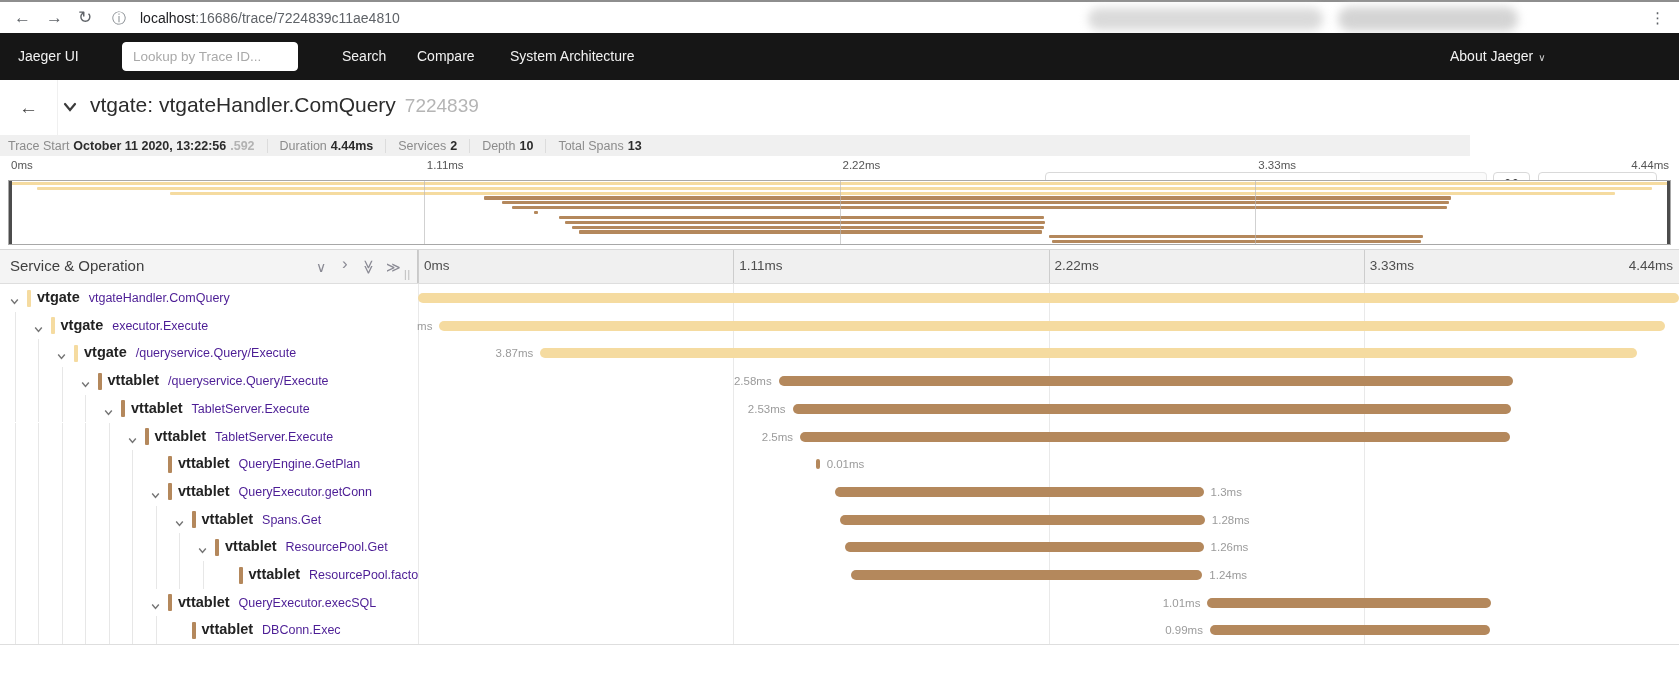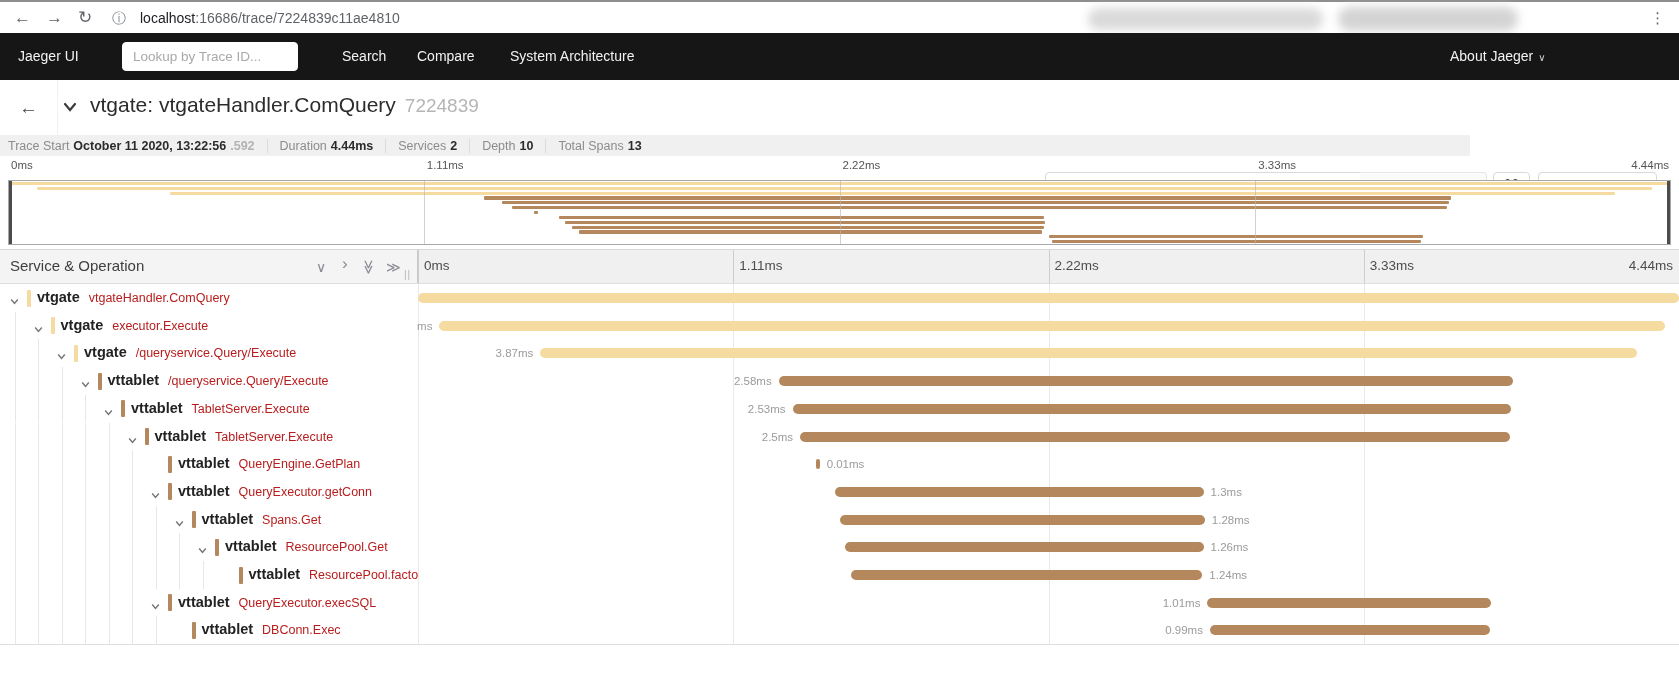--- a/index.html
+++ b/index.html
@@ -73,21 +73,21 @@
   #ruler .tk{position:absolute;top:8px;font-size:13.5px;color:#4d4d4d}
 
   
   #rows{left:0;top:284px;width:1679px;height:360px;overflow:hidden}
   #rows .vgrid{position:absolute;top:0;bottom:0;width:1px;background:#e9e9e9}
   .tree-row{position:absolute;left:0;width:418px;height:27.7px;overflow:hidden;cursor:pointer}
   .guide{position:absolute;top:0;bottom:0;width:1px;background:#e7e7e7}
   .tchev{position:absolute;top:9px}
   .swatch{position:absolute;top:5.5px;width:4px;height:17px;border-radius:1px}
   .svc{position:absolute;top:5px;font-size:14.5px;font-weight:600;color:#222;white-space:nowrap}
-  .op{font-size:12.5px;font-weight:400;color:#b91c1c;margin-left:9px}
+  .op{font-size:12.5px;font-weight:400;color:#4c1d95;margin-left:9px}
   .bar-row{position:absolute;left:418px;width:1261px;height:27.7px;cursor:pointer}
   .sbar{position:absolute;top:9px;height:10px;border-radius:5px;min-width:2.5px}
   .dlab{position:absolute;top:8px;font-size:11.5px;color:#9b9b9b;white-space:nowrap}
   #rows-bottom{left:0;top:644px;width:1679px;height:1px;background:#dedede}
 </style>
 </head>
 <body>
 
 <div id="chrome" class="abs">
   <span class="chrome-ic" style="left:14px">←</span>

